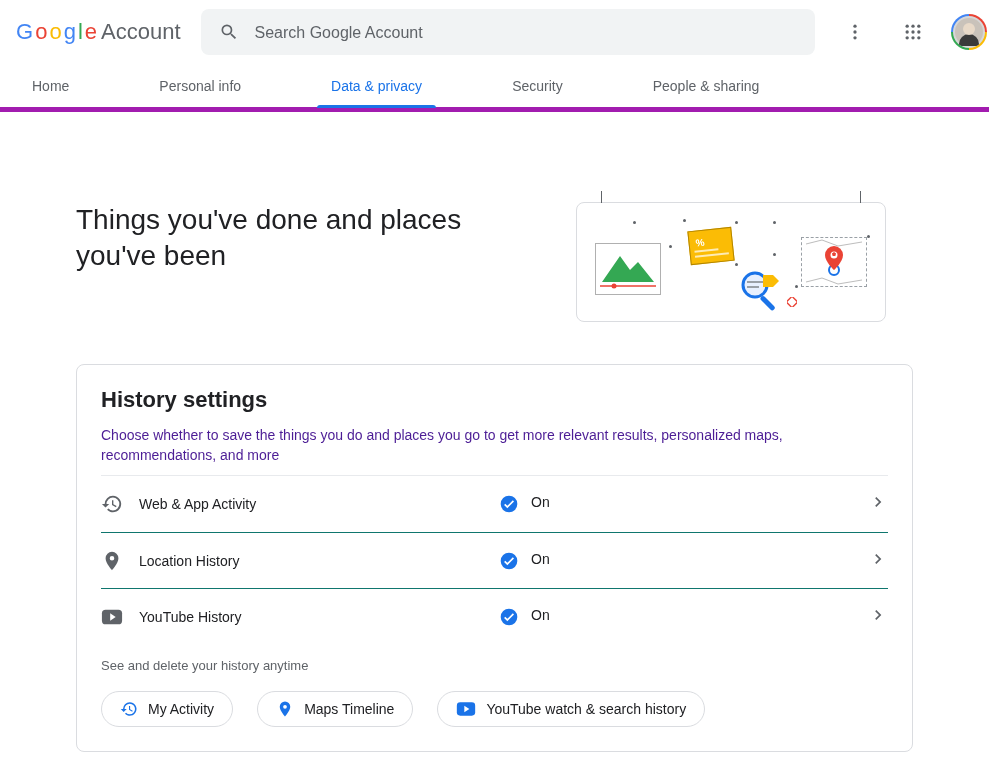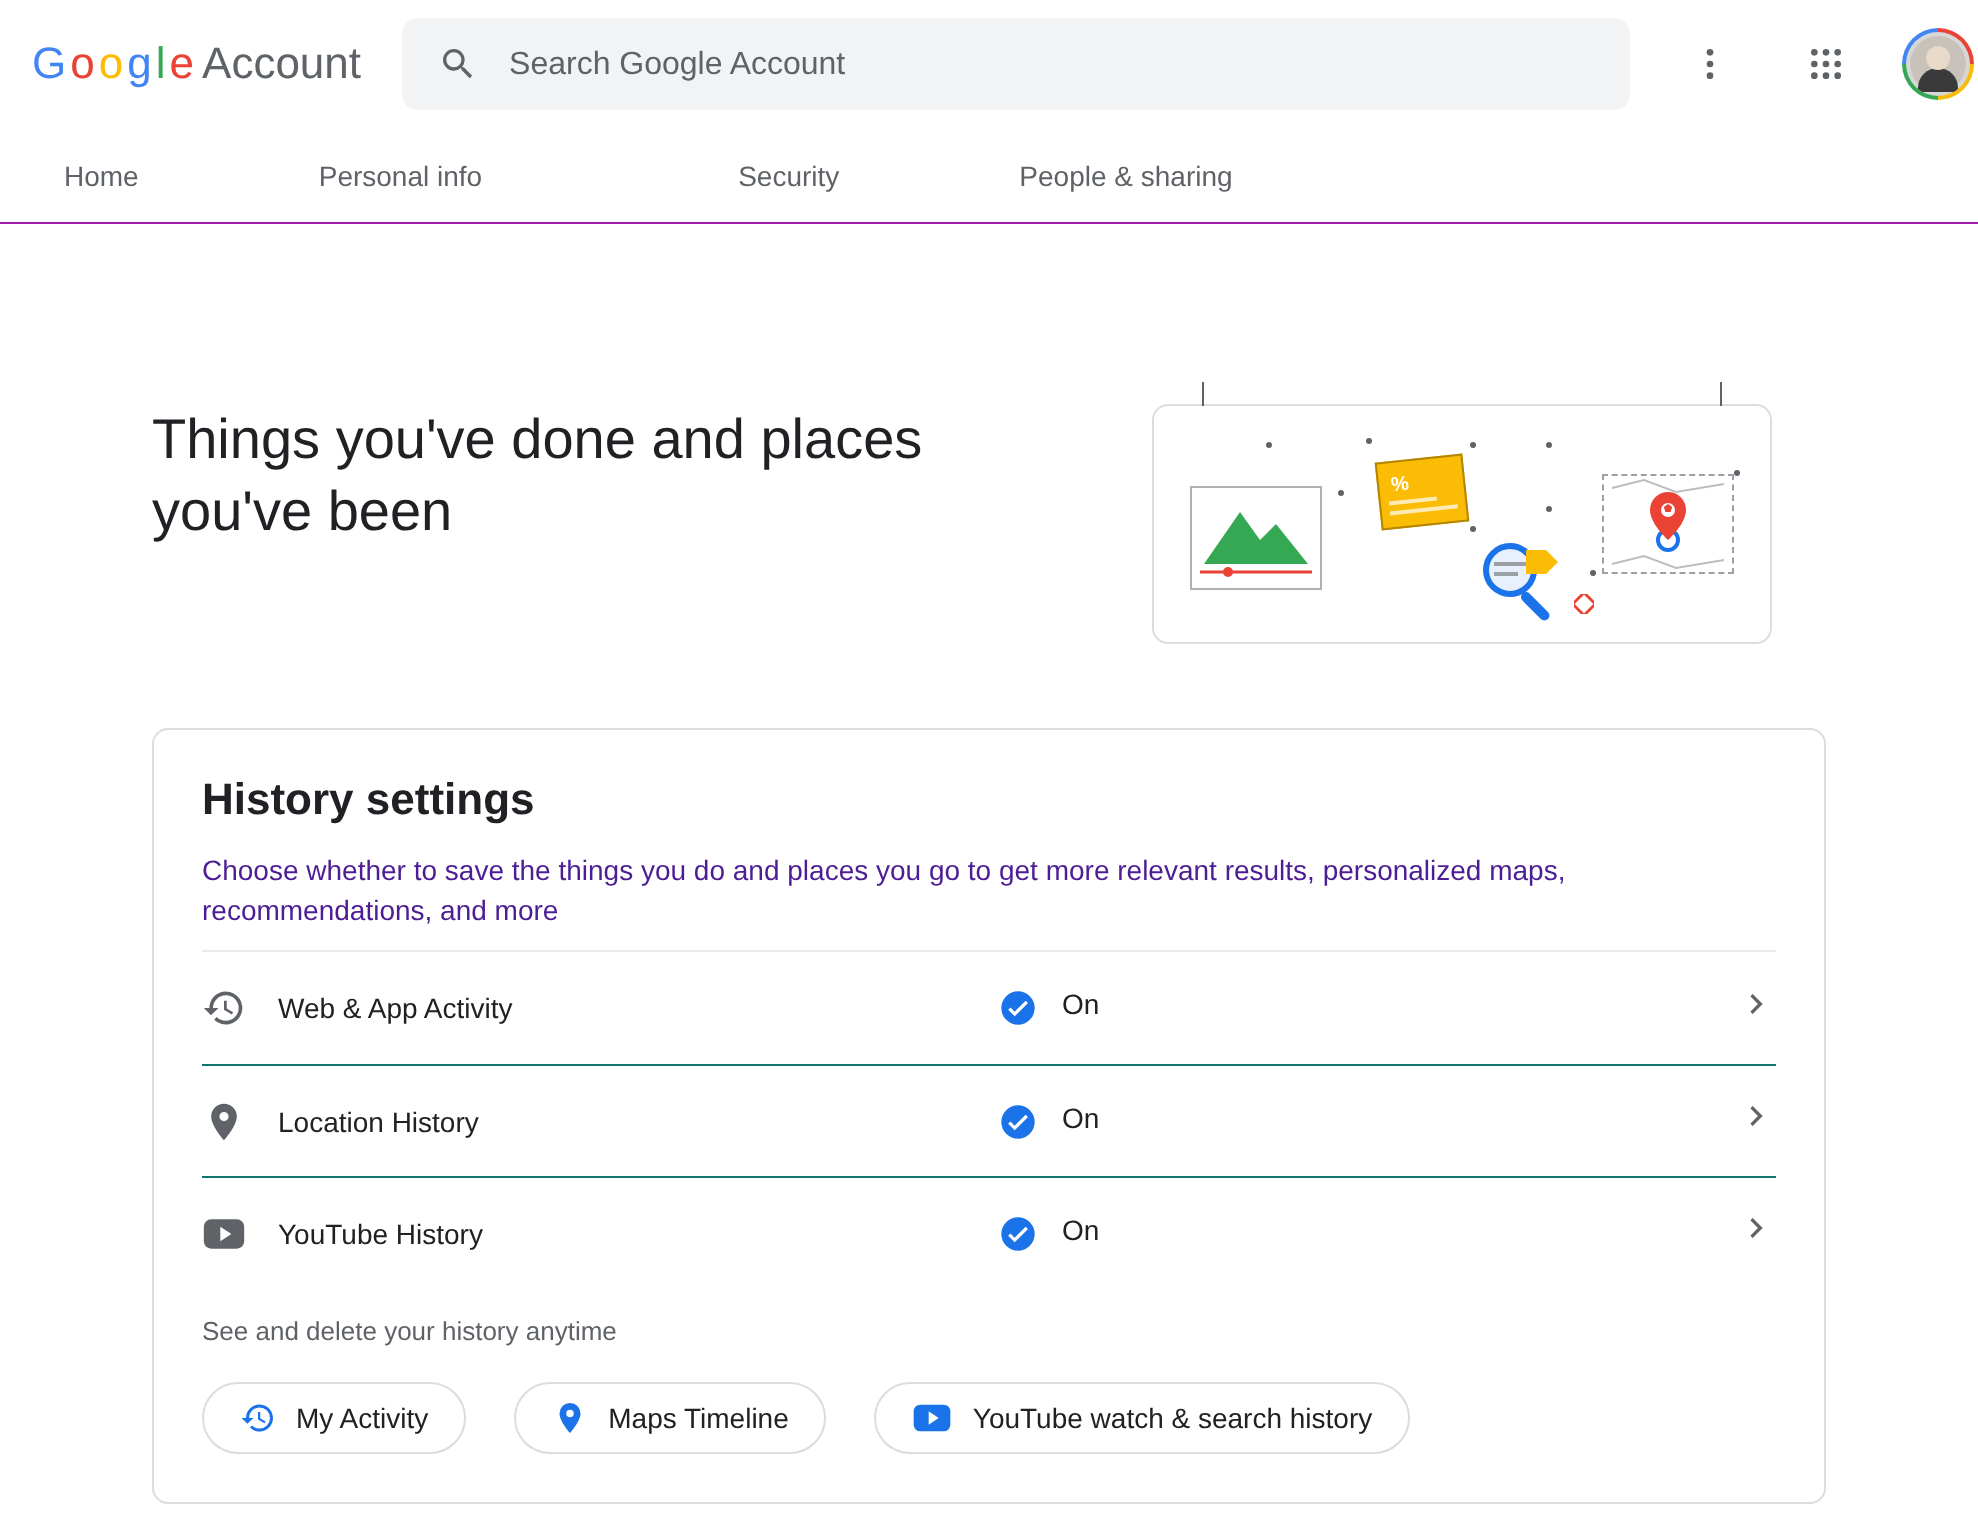--- a/index.html
+++ b/index.html
@@ -19,21 +19,21 @@
     width:36px; height:36px; border-radius:50%; 
     background:linear-gradient(#d7d7d7,#d7d7d7) padding-box,
                conic-gradient(#EA4335 0 25%, #FBBC05 0 50%, #34A853 0 75%, #4285F4 0) border-box;
     border:2px solid transparent; position:relative; overflow:hidden;
   }
   .avatar-inner{position:absolute; inset:2px; border-radius:50%; background:#c9c2ba; display:flex; align-items:flex-end; justify-content:center;}
   .avatar-head{width:12px;height:12px;background:#e8d9c8;border-radius:50%;position:absolute;top:5px;}
   .avatar-body{width:20px;height:12px;background:#3a3a3a;border-radius:10px 10px 0 0;}
   
   
-  .nav { display:flex; border-bottom:1px solid #a21caf; padding:0 18px; height:48px; align-items:stretch; }
+  .nav { display:flex; border-bottom:5px solid #a21caf; padding:0 18px; height:48px; align-items:stretch; }
   .nav .tab { padding:0 26px; display:flex; align-items:center; font-size:14px; color:#5f6368; font-weight:500; cursor:pointer; position:relative;}
   .nav .tab.active { color:#1a73e8; }
   .nav .tab.active::after{content:""; position:absolute; left:12px; right:12px; bottom:-1px; height:3px; background:#1a73e8; border-radius:3px 3px 0 0;}
   .nav .tab:nth-child(1){padding-left:14px;}
   
   
   .content { padding:90px 76px 40px; }
   .top-row { display:flex; gap:60px; margin-bottom:42px;}
   .heading-block { flex:1; max-width:440px;}
   .page-title { font-size:28px; line-height:36px; color:#202124; font-weight:400; margin-bottom:18px;}
@@ -113,20 +113,21 @@
       </div>
     </div>
   </div>
 </div>
 
 <div class="nav">
   <div class="tab">Home</div>
   <div style="width:38px"></div>
   <div class="tab">Personal info</div>
   <div style="width:38px"></div>
+  <div class="tab active">Data &amp; privacy</div>
   <div style="width:38px"></div>
   <div class="tab">Security</div>
   <div style="width:38px"></div>
   <div class="tab">People &amp; sharing</div>
   <div style="width:38px"></div>
 </div>
 
 <div class="content">
 
   <div class="top-row">

